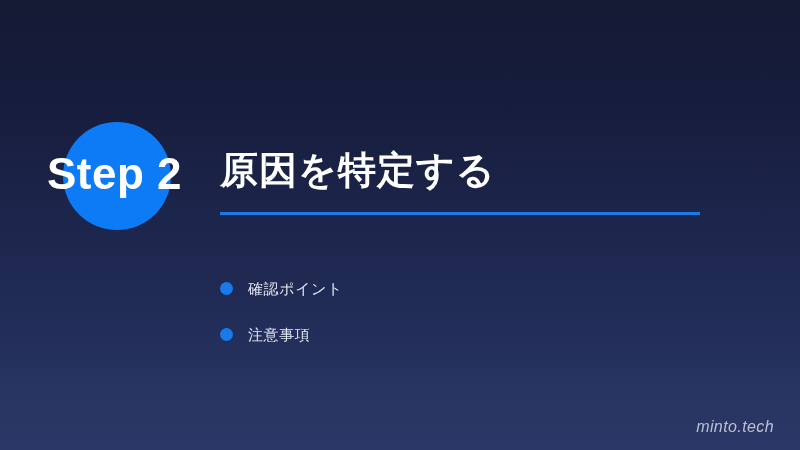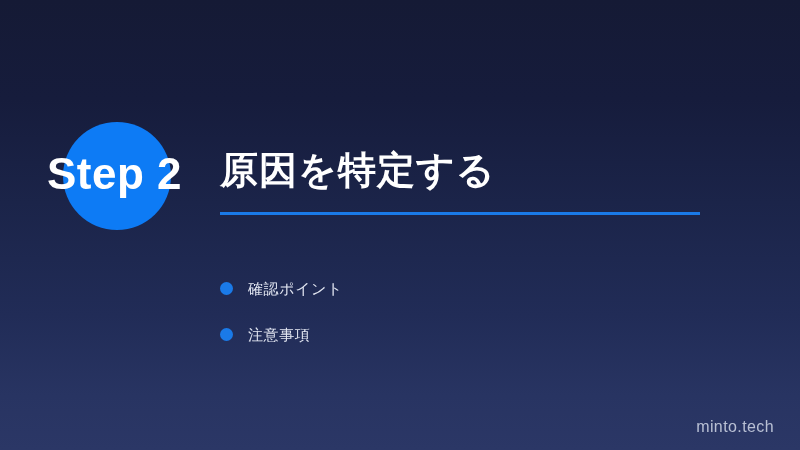--- a/index.html
+++ b/index.html
@@ -111,20 +111,21 @@
   }
 
   
   #footer {
     position: absolute;
     right: 26px;
     bottom: 14px;
     font-size: 16px;
     color: #b9c0d4;
     letter-spacing: 0.4px;
+    font-style: italic;
   }
 </style>
 </head>
 <body>
 
 <div id="slide">
 
   <div id="step-badge">
     <div id="step-circle"></div>
     <div id="step-label">Step 2</div>

